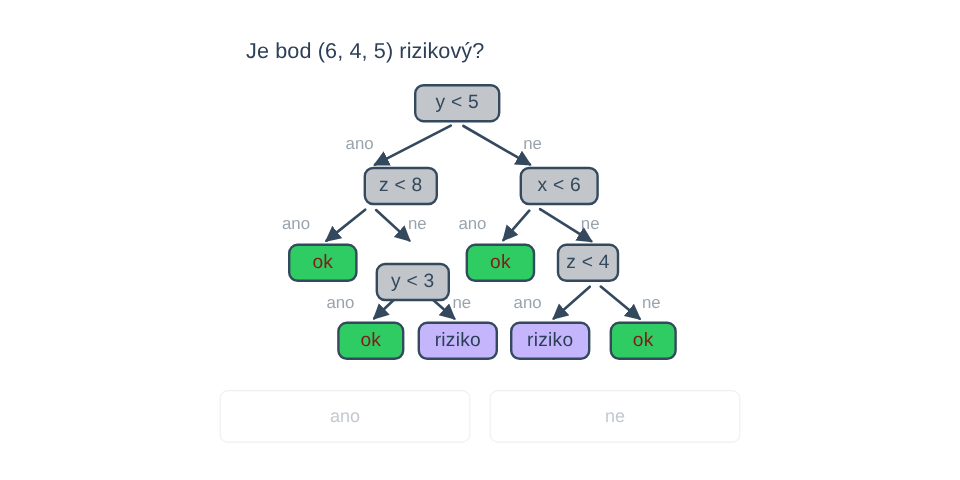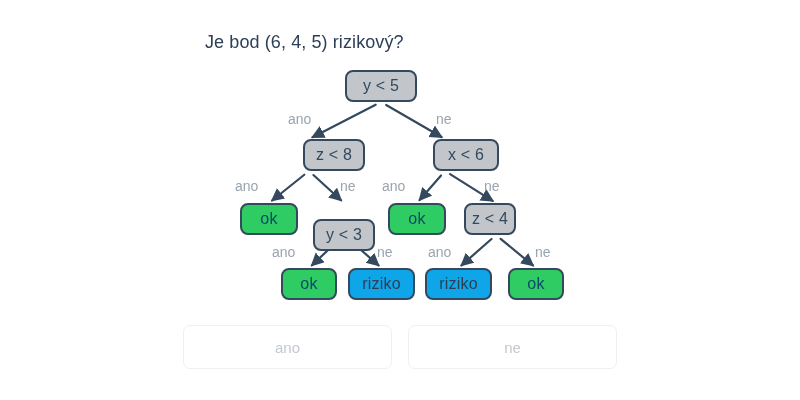--- a/index.html
+++ b/index.html
@@ -63,24 +63,24 @@
     line-height: 1;
     white-space: nowrap;
     letter-spacing: 0.2px;
   }
   .node.decision {
     background: #c2c6cb;
     color: #34495e;
   }
   .node.leaf-ok {
     background: #2ecc62;
-    color: #0c4a6e;
+    color: #7f1d1d;
   }
   .node.leaf-risk {
-    background: #0ea5e9;
+    background: #c4b5fd;
     color: #2b3f55;
   }
   .edge-label {
     position: absolute;
     font-size: 14px;
     line-height: 1;
     color: #9aa4ae;
     white-space: nowrap;
   }
   

